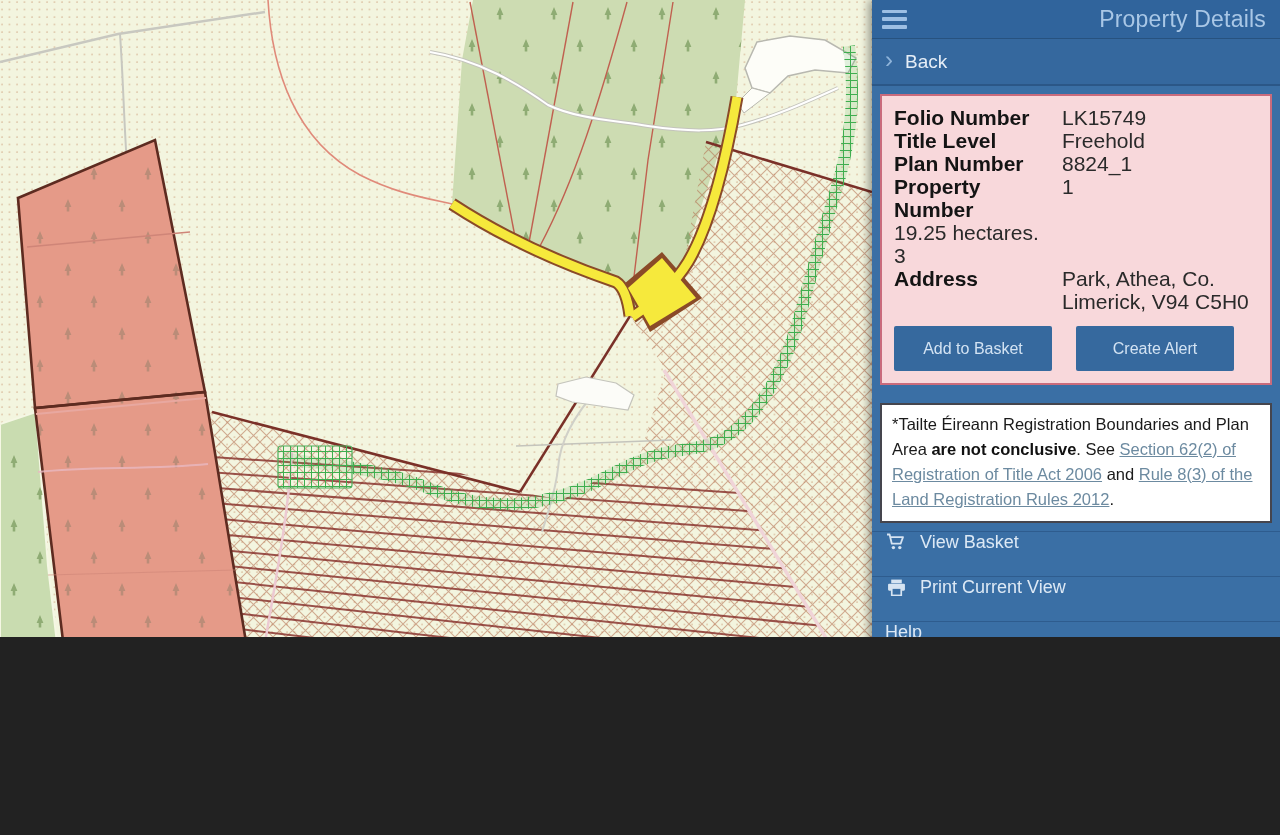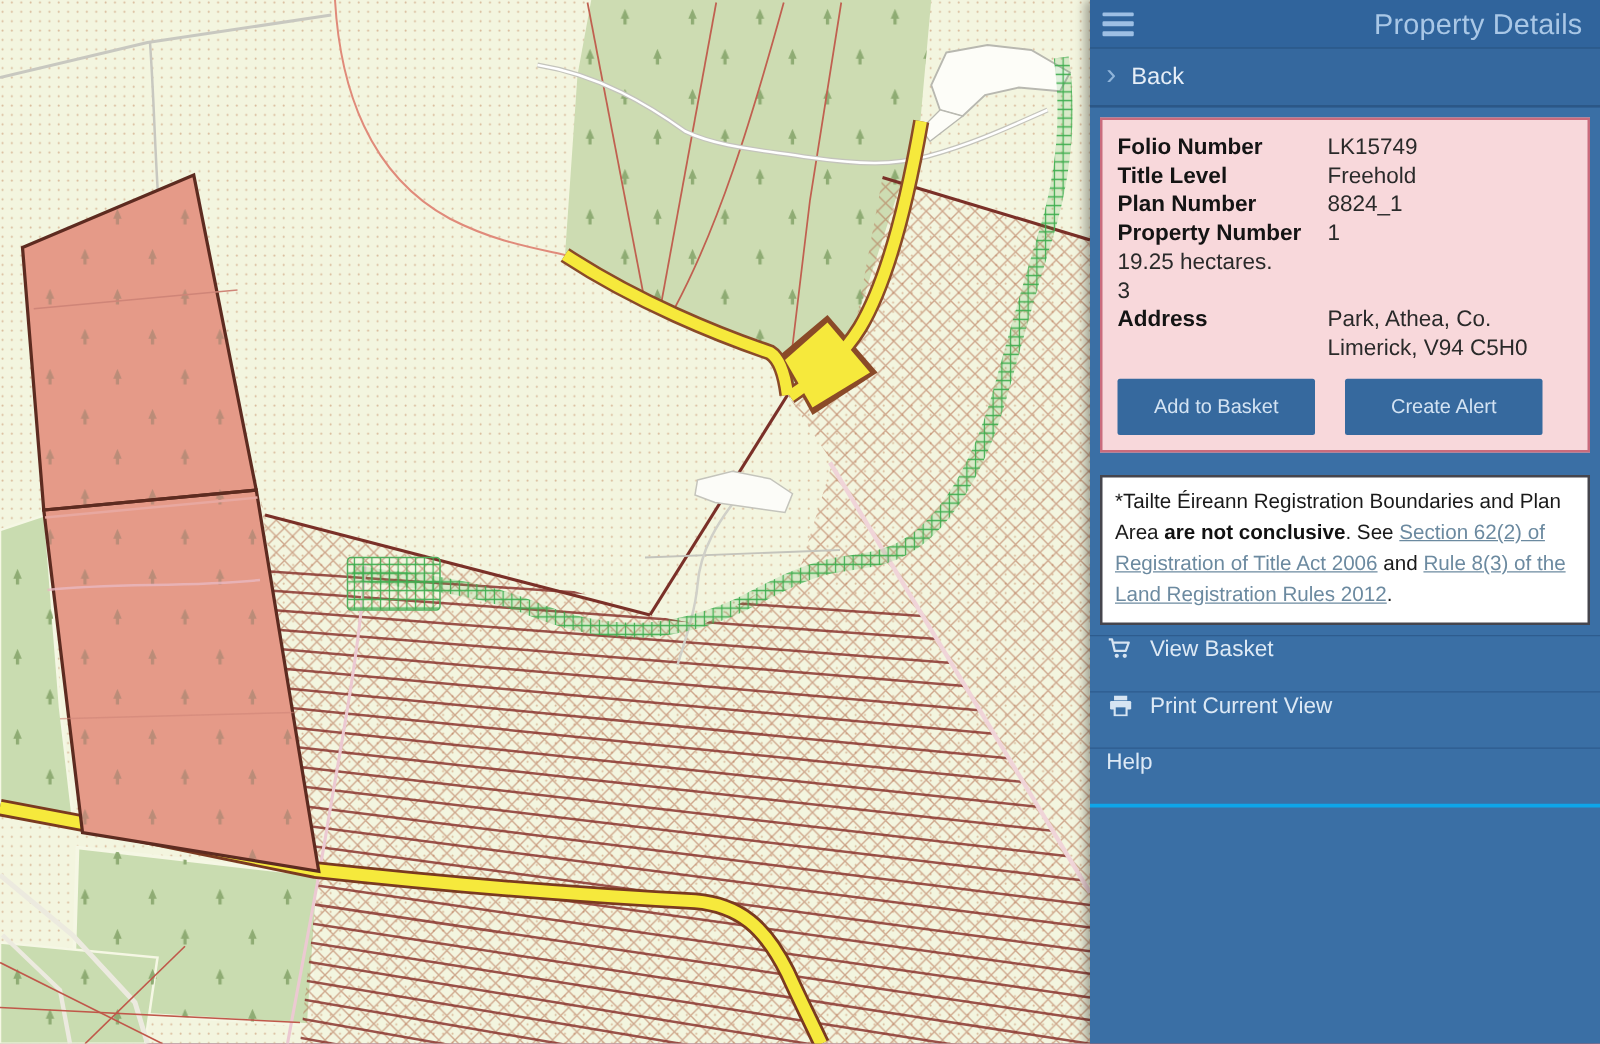--- a/index.html
+++ b/index.html
@@ -1,29 +1,29 @@
 <!DOCTYPE html>
 <html><head>
 <meta charset="utf-8">
 <style>
   html,body{margin:0;padding:0;background:#222;}
-  #app{position:relative;width:1280px;height:835px;overflow:hidden;background:#f9a8d4;font-family:"Liberation Sans",sans-serif;}
+  #app{position:relative;width:1280px;height:637px;overflow:hidden;background:#e5e5e5;font-family:"Liberation Sans",sans-serif;}
   
   #map{position:absolute;left:0;top:0;width:872px;height:835px;display:block;}
   
   .panel{position:absolute;left:872px;top:0;width:408px;height:835px;background:#3a6fa5;box-shadow:-4px 0 8px rgba(0,0,0,.35);}
   .panel-header{height:38px;background:#30649c;display:flex;align-items:center;justify-content:space-between;padding:0 14px 0 10px;border-bottom:1px solid rgba(0,0,0,.18);}
   .hamburger{width:25px;height:19px;display:flex;flex-direction:column;justify-content:space-between;cursor:pointer;}
   .hamburger span{display:block;height:3.5px;background:#9dbfe4;border-radius:1px;}
   .panel-title{color:#a9c7e6;font-size:23px;letter-spacing:.2px;}
   .back-row{height:45px;background:#35689e;border-bottom:2px solid #2b5787;display:flex;align-items:center;gap:12px;padding:0 13px;cursor:pointer;}
   .back-chevron{color:#8fb4da;font-size:24px;line-height:1;margin-top:-3px;}
   .back-label{color:#e6eef7;font-size:19px;}
   .details-card{margin:8px;background:#f8d8db;border:2px solid #c96b7c;padding:10px 10px 12px 12px;}
-  .detail-row{display:grid;grid-template-columns:168px 1fr;font-size:18px;line-height:23px;color:#2a2a2a;}
+  .detail-row{display:grid;grid-template-columns:168px 1fr;font-size:21px;line-height:23px;color:#2a2a2a;}
   .detail-row .lbl{font-weight:bold;color:#141414;}
   .card-buttons{display:flex;gap:24px;margin-top:13px;}
   .btn{width:158px;height:45px;background:#36699e;color:#d3e3f3;font-size:16px;border:none;border-radius:2px;cursor:pointer;font-family:"Liberation Sans",sans-serif;}
   .disclaimer{margin:18px 8px 8px;background:#ffffff;border:2px solid #45454d;padding:7px 10px 9px;font-size:16.5px;line-height:25px;color:#1a1a1a;}
   .disclaimer .lnk{color:#6c8aa0;text-decoration:underline;cursor:pointer;}
   .disclaimer b{color:#111;}
   .menu{margin-top:4px;}
   .menu-row{height:44px;border-top:1px solid #2e5c8e;display:flex;align-items:flex-start;gap:13px;padding:0 13px;color:#dde9f5;font-size:18px;cursor:pointer;}
   .menu-row:last-child{border-bottom:3px solid #0ea5e9;}
   .menu-icon{width:22px;height:20px;flex:0 0 22px;display:flex;align-items:center;justify-content:center;}

